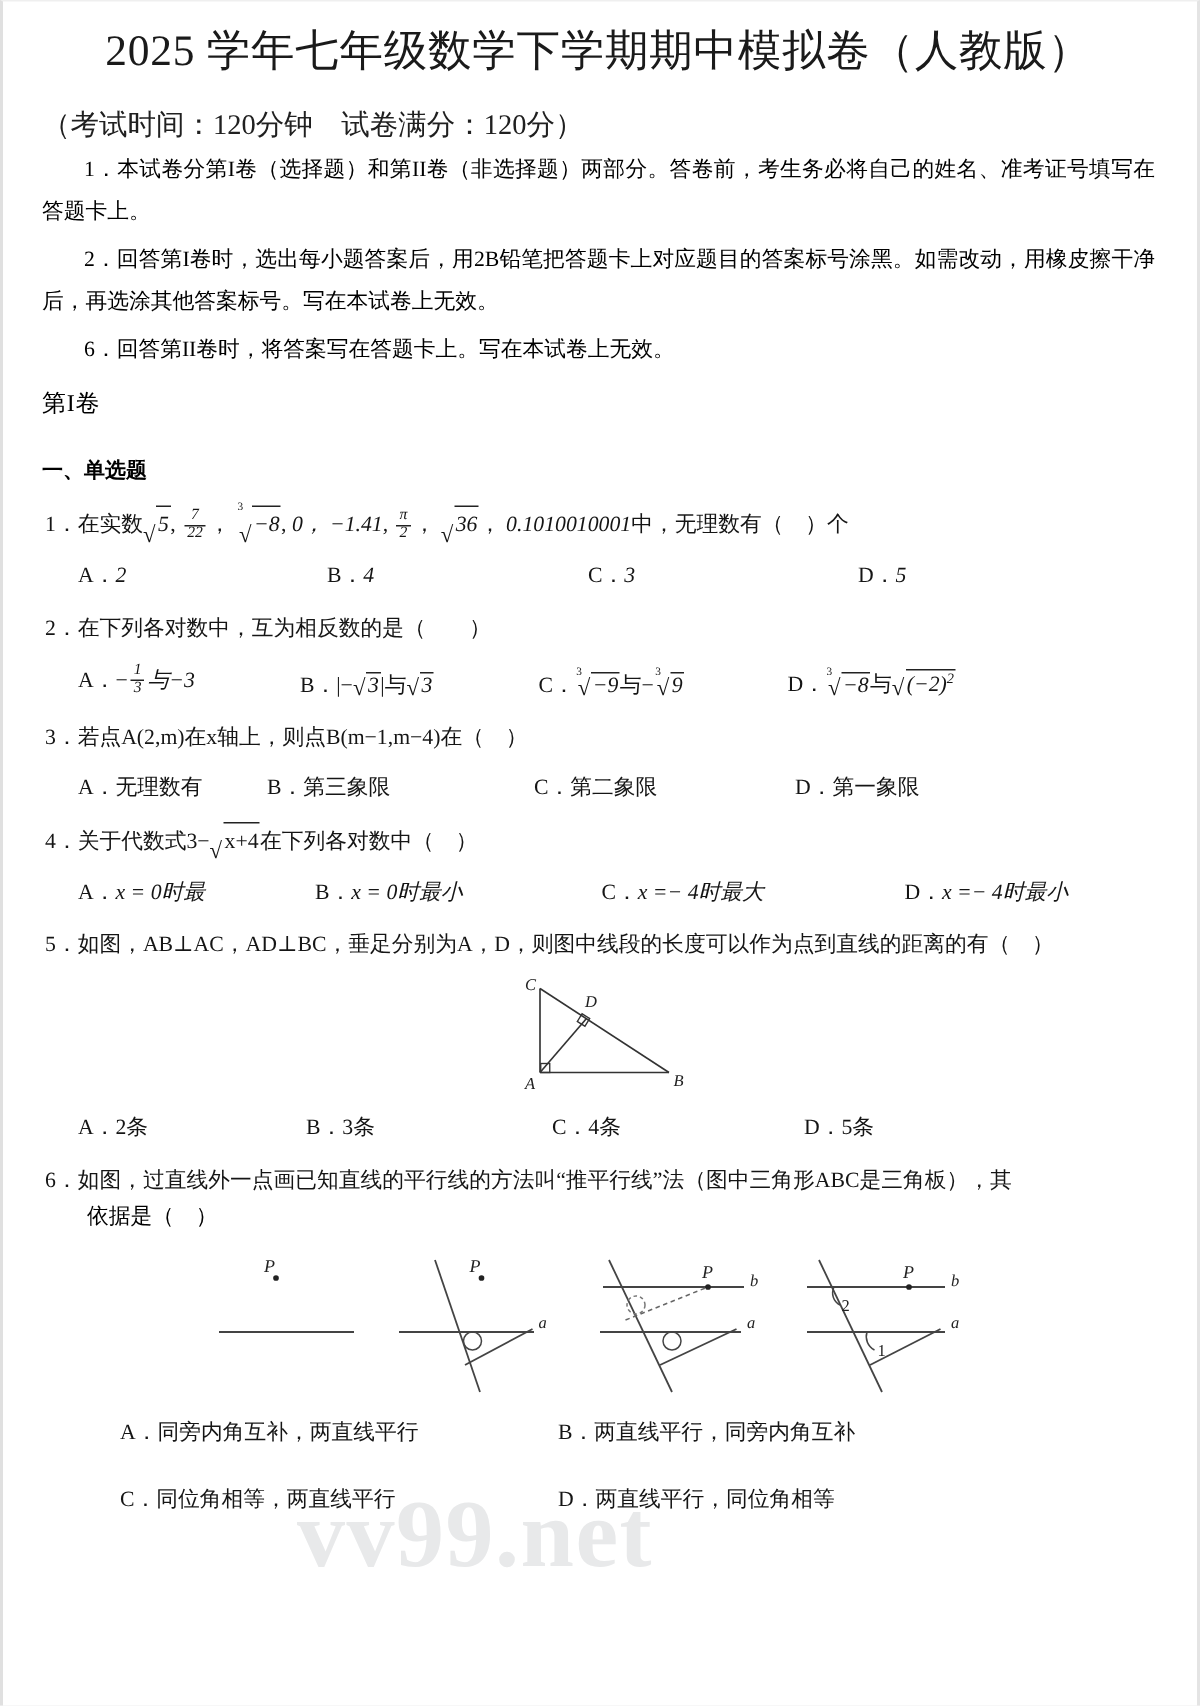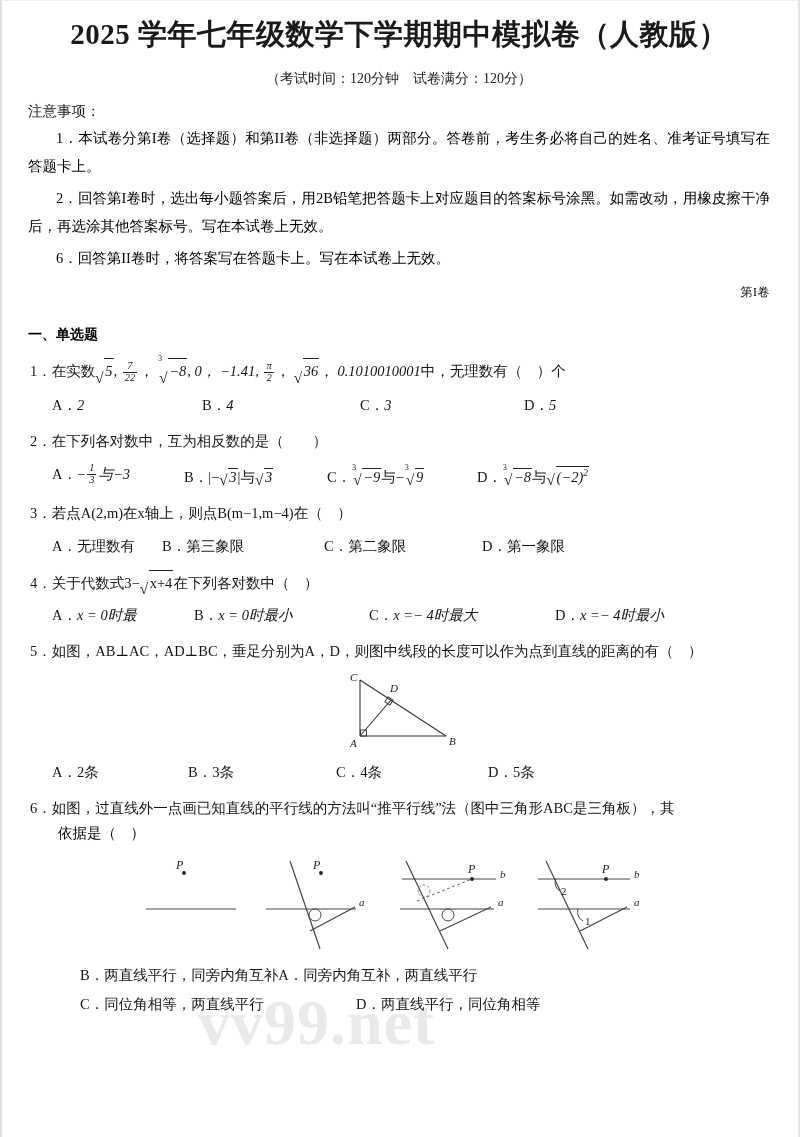--- a/index.html
+++ b/index.html
@@ -40,50 +40,49 @@
     letter-spacing: 1px;
     color: #e8e9ea;
     z-index: 1;
     user-select: none;
     white-space: nowrap;
   }
   
   .doc-title {
     text-align: center;
     font-size: 29px;
-    font-weight: bold;
+    font-weight: normal;
     letter-spacing: 0.5px;
     color: #1a1a1a;
     margin: 9px 0 0 0;
     line-height: 1.25;
     white-space: nowrap;
   }
   .subtitle {
-    text-align: center;
-    font-size: 14px;
+    font-size: 19px;
     color: #202020;
     margin: 18px 0 0 0;
   }
   .notice-head {
     font-size: 14.5px;
     color: #1c1c1c;
     margin: 14px 0 0 0;
   }
   .notice-item {
     font-size: 14.5px;
     color: #000000;
     line-height: 1.92;
     margin: 4px 0 0 0;
     text-indent: 28px;
     text-align: justify;
   }
   .notice-item b { font-weight: bold; }
   .juan-head {
-    text-align: right;
-    font-size: 12px;
+    text-align: left;
+    font-size: 16px;
     font-weight: normal;
     margin: 12px 0 0 0;
     letter-spacing: 0.5px;
   }
   .section-head {
     font-size: 14px;
     font-weight: bold;
     margin: 25px 0 0 0;
   }
   .q {
@@ -100,20 +99,21 @@
     font-size: 14.5px;
     line-height: 1.7;
   }
   .opts {
     display: flex;
     margin: 11px 0 0 0;
     padding-left: 24px;
     font-size: 14.5px;
     color: #151515;
     align-items: flex-end;
+    gap: 16px;
   }
   .opts.two-col { flex-wrap: wrap; }
   .opt { white-space: nowrap; }
   .it { font-style: italic; }
   
   .sqrt {
     display: inline-block;
     position: relative;
     padding-left: 9px;
     white-space: nowrap;
@@ -185,21 +185,20 @@
 <div class="page">
 
   <div class="watermark">vv99.net</div>
 
   <div class="inner">
 
     <h1 class="doc-title">2025 学年七年级数学下学期期中模拟卷（人教版）</h1>
 
     <div class="subtitle">（考试时间：120分钟　试卷满分：120分）</div>
 
-    <div class="notice-head">注意事项：</div>
 
     <div class="notice-item">1．本试卷分第I卷（选择题）和第II卷（非选择题）两部分。答卷前，考生务必将自己的姓名、准考证号填写在答题卡上。</div>
     <div class="notice-item">2．回答第I卷时，选出每小题答案后，用2B铅笔把答题卡上对应题目的答案标号涂黑。如需改动，用橡皮擦干净后，再选涂其他答案标号。写在本试卷上无效。</div>
     <div class="notice-item">6．回答第II卷时，将答案写在答题卡上。写在本试卷上无效。</div>
 
 
 
     <div class="juan-head">第I卷</div>
 
     <div class="section-head">一、单选题</div>
@@ -333,21 +332,21 @@
           <line x1="50" y1="82" x2="97" y2="58" stroke="#444" stroke-width="1.2"></line>
           <path d="M 26 30 A 9 9 0 0 0 30 42" fill="none" stroke="#444" stroke-width="1"></path>
           <text x="31" y="46" font-size="11" font-family="Liberation Serif, serif" fill="#222">2</text>
           <path d="M 48 60 A 10 10 0 0 0 53 72" fill="none" stroke="#444" stroke-width="1"></path>
           <text x="55" y="76" font-size="11" font-family="Liberation Serif, serif" fill="#222">1</text>
           <text x="104" y="57" font-size="11" font-style="italic" font-family="Liberation Serif, serif" fill="#222">a</text>
         </svg>
       </div>
 
       <div class="opts two-col" style="padding-left:52px">
+        <div class="opt" style="width:276px; margin-bottom:10px"><span>A．</span><span>同旁内角互补，两直线平行</span></div>
         <div class="opt" style="margin-bottom:10px"><span>B．</span><span>两直线平行，同旁内角互补</span></div>
-        <div class="opt" style="width:276px; margin-bottom:10px"><span>A．</span><span>同旁内角互补，两直线平行</span></div>
         <div class="opt" style="width:276px"><span>C．</span><span>同位角相等，两直线平行</span></div>
         <div class="opt"><span>D．</span><span>两直线平行，同位角相等</span></div>
       </div>
     </div>
 
   </div>
 </div>
 
 </body></html>

